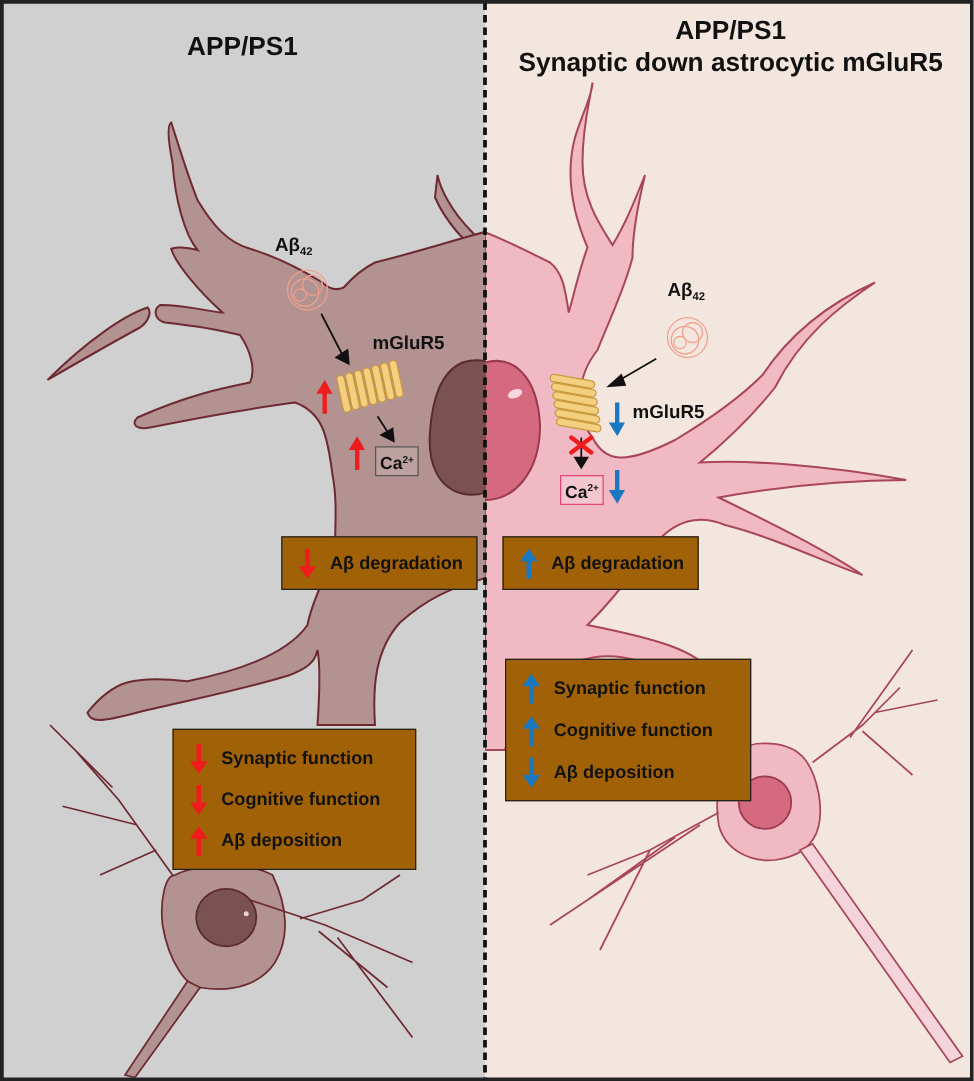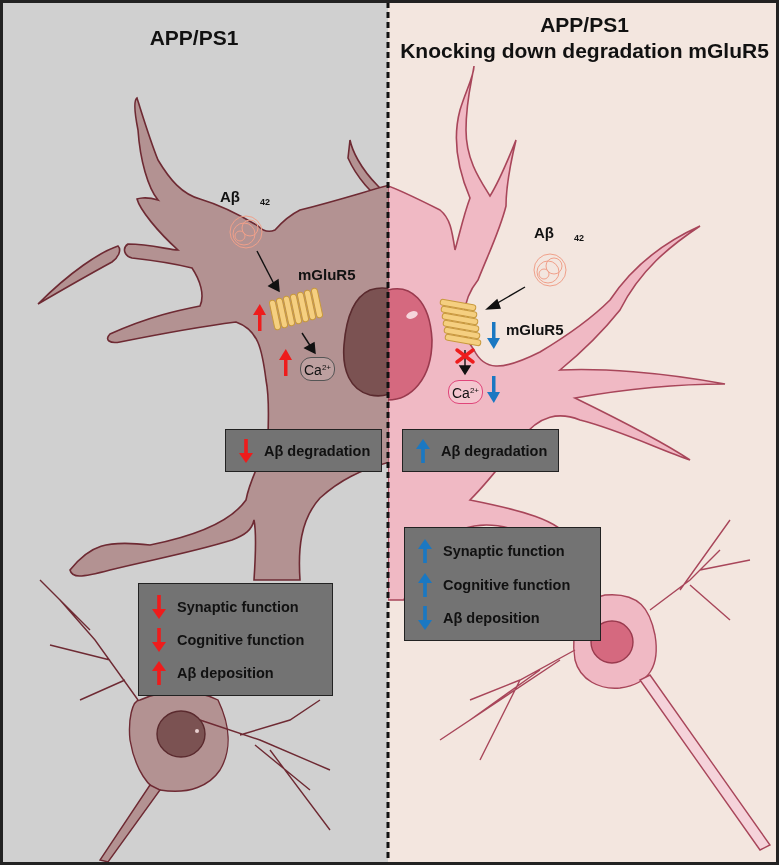--- a/index.html
+++ b/index.html
@@ -2,27 +2,27 @@
 <html><head>
 <meta charset="utf-8">
 <style>
   html, body { margin: 0; padding: 0; background: #ffffff; }
   body { width: 779px; height: 865px; position: relative; overflow: hidden;
          font-family: "Liberation Sans", sans-serif; }
   #stage { position: absolute; left: 0; top: 0; width: 779px; height: 663px; }
   .title { position: absolute; font-weight: bold; font-size: 21px; color: #111;
            text-align: center; line-height: 26px; }
   .lbl { position: absolute; font-weight: bold; color: #111; font-size: 15px; white-space: nowrap; }
-  .lbl sub { font-size: 9px; vertical-align: -3px; margin-left: 20px; }
-  .box { position: absolute; background: #737373; border: 1.5px solid #222; box-sizing: border-box; }
+  .lbl sub { font-size: 9px; vertical-align: -3px; }
+  .box { position: absolute; background: #a16207; border: 1.5px solid #222; box-sizing: border-box; }
   .box-row { position: absolute; left: 0; right: 0; height: 30px; display: flex; align-items: center; }
   .box-row .txt { font-weight: bold; font-size: 14.5px; color: #111; margin-left: 10px; white-space: nowrap; }
   .arr { width: 16px; height: 26px; display: inline-block; margin-left: 12px; }
-  .ca-box { position: absolute; font-weight: normal; font-size: 14px; color: #111; padding: 1px 3px;
-            box-sizing: border-box; line-height: 18px; border-radius: 11px; }
+  .ca-box { position: absolute; font-weight: bold; font-size: 14px; color: #111; padding: 1px 3px;
+            box-sizing: border-box; line-height: 18px; }
   .ca-box sup { font-size: 8px; vertical-align: 5px; }
 </style>
 </head>
 <body>
 
 <div id="stage">
   <svg width="779" height="865" viewBox="0 0 779 865" style="position:absolute;left:0;top:0">
     <defs>
       <clipPath id="clipL">
           <rect x="0" y="0" width="388" height="865"></rect>
@@ -137,21 +137,21 @@
     </g>
 
     <line x1="388" y1="2" x2="388" y2="863" stroke="#111" stroke-width="3" stroke-dasharray="6,4"></line>
 
     <rect x="1.5" y="1.5" width="776" height="862" fill="none" stroke="#222" stroke-width="3"></rect>
   </svg>
 
   <div class="title" style="left:0;width:388px;top:25px;">APP/PS1</div>
   <div class="title" style="left:390px;width:389px;top:12px;">
     <div>APP/PS1</div>
-    <div>Knocking down degradation mGluR5</div>
+    <div>Synaptic down astrocytic mGluR5</div>
   </div>
 
   <div class="lbl" style="left:220px;top:188px;"><span>Aβ</span><sub>42</sub></div>
   <div class="lbl" style="left:534px;top:224px;"><span>Aβ</span><sub>42</sub></div>
 
   <div class="lbl" style="left:298px;top:266px;">mGluR5</div>
   <div class="lbl" style="left:506px;top:321px;">mGluR5</div>
 
   <div class="ca-box" style="left:300px;top:357px;border:1.5px solid #555;background:#bda0a0;"><span>Ca</span><sup>2+</sup></div>
   <div class="ca-box" style="left:448px;top:380px;border:1.5px solid #e0457a;background:#f4c6cf;"><span>Ca</span><sup>2+</sup></div>

